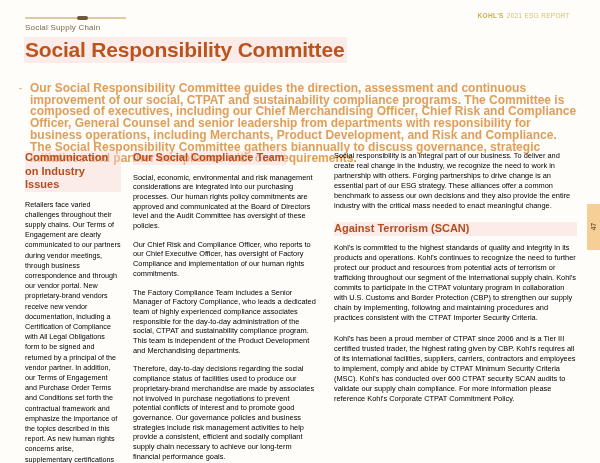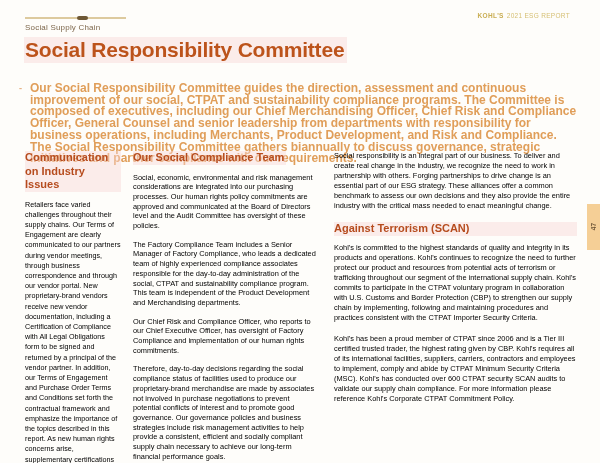--- a/index.html
+++ b/index.html
@@ -89,22 +89,22 @@
       <p>Retailers face varied challenges throughout their supply chains. Our Terms of Engagement are clearly communicated to our partners during vendor meetings, through business correspondence and through our vendor portal. New proprietary-brand vendors receive new vendor documentation, including a Certification of Compliance with All Legal Obligations form to be signed and returned by a principal of the vendor partner. In addition, our Terms of Engagement and Purchase Order Terms and Conditions set forth the contractual framework and emphasize the importance of the topics described in this report. As new human rights concerns arise, supplementary certifications are required.</p>
     </div>
   </div>
 
   <div class="col col-2">
     <h2 class="col-heading">
       <span class="hl">Our Social Compliance Team</span>
     </h2>
     <div class="body-text">
       <p>Social, economic, environmental and risk management considerations are integrated into our purchasing processes. Our human rights policy commitments are approved and communicated at the Board of Directors level and the Audit Committee has oversight of these policies.</p>
+      <p>Our Chief Risk and Compliance Officer, who reports to our Chief Executive Officer, has oversight of Factory Compliance and implementation of our human rights commitments.</p>
       <p>The Factory Compliance Team includes a Senior Manager of Factory Compliance, who leads a dedicated team of highly experienced compliance associates responsible for the day-to-day administration of the social, CTPAT and sustainability compliance program. This team is independent of the Product Development and Merchandising departments.</p>
-      <p>Our Chief Risk and Compliance Officer, who reports to our Chief Executive Officer, has oversight of Factory Compliance and implementation of our human rights commitments.</p>
       <p>Therefore, day-to-day decisions regarding the social compliance status of facilities used to produce our proprietary-brand merchandise are made by associates not involved in purchase negotiations to prevent potential conflicts of interest and to promote good governance. Our governance policies and business strategies include risk management activities to help provide a consistent, efficient and socially compliant supply chain necessary to achieve our long-term financial performance goals.</p>
     </div>
   </div>
 
   <div class="col col-3">
     <div class="body-text">
       <p>Social responsibility is an integral part of our business. To deliver and create real change in the industry, we recognize the need to work in partnership with others. Forging partnerships to drive change is an essential part of our ESG strategy. These alliances offer a common benchmark to assess our own decisions and they also provide the entire industry with the critical mass needed to enact meaningful change.</p>
     </div>
     <h2 class="col-heading second">
       <span class="hl" style="display:block">Against Terrorism (SCAN)</span>

